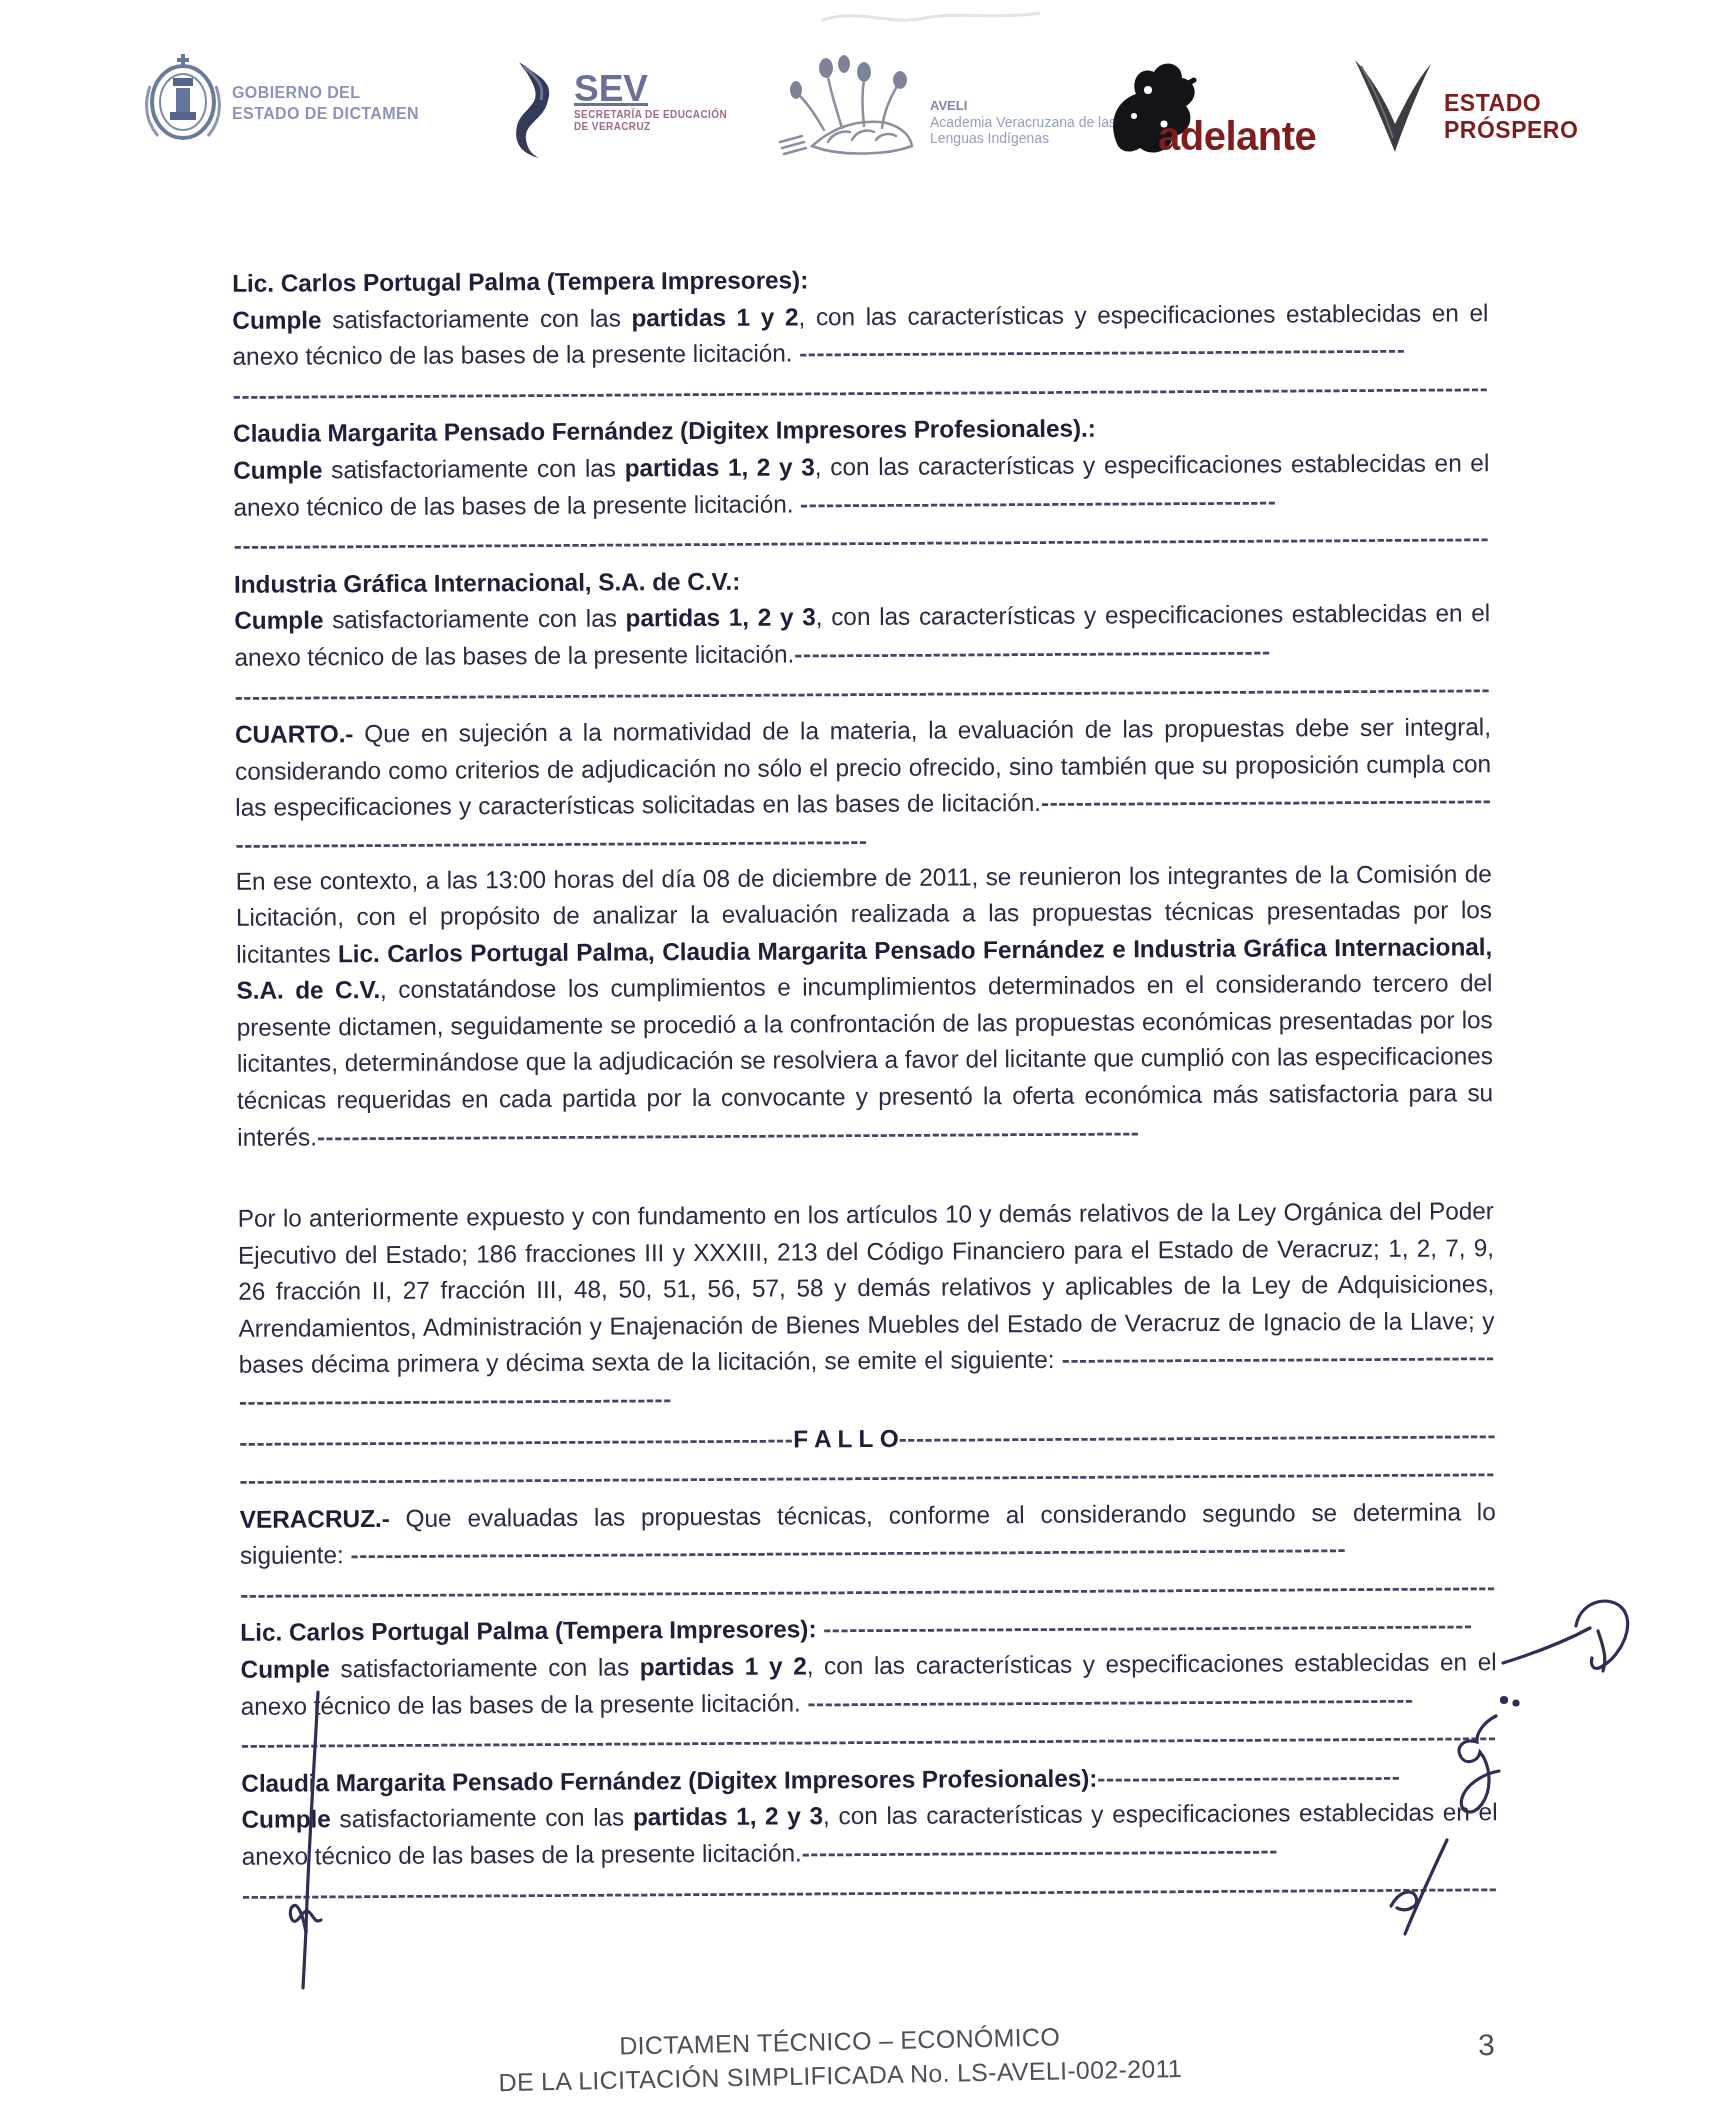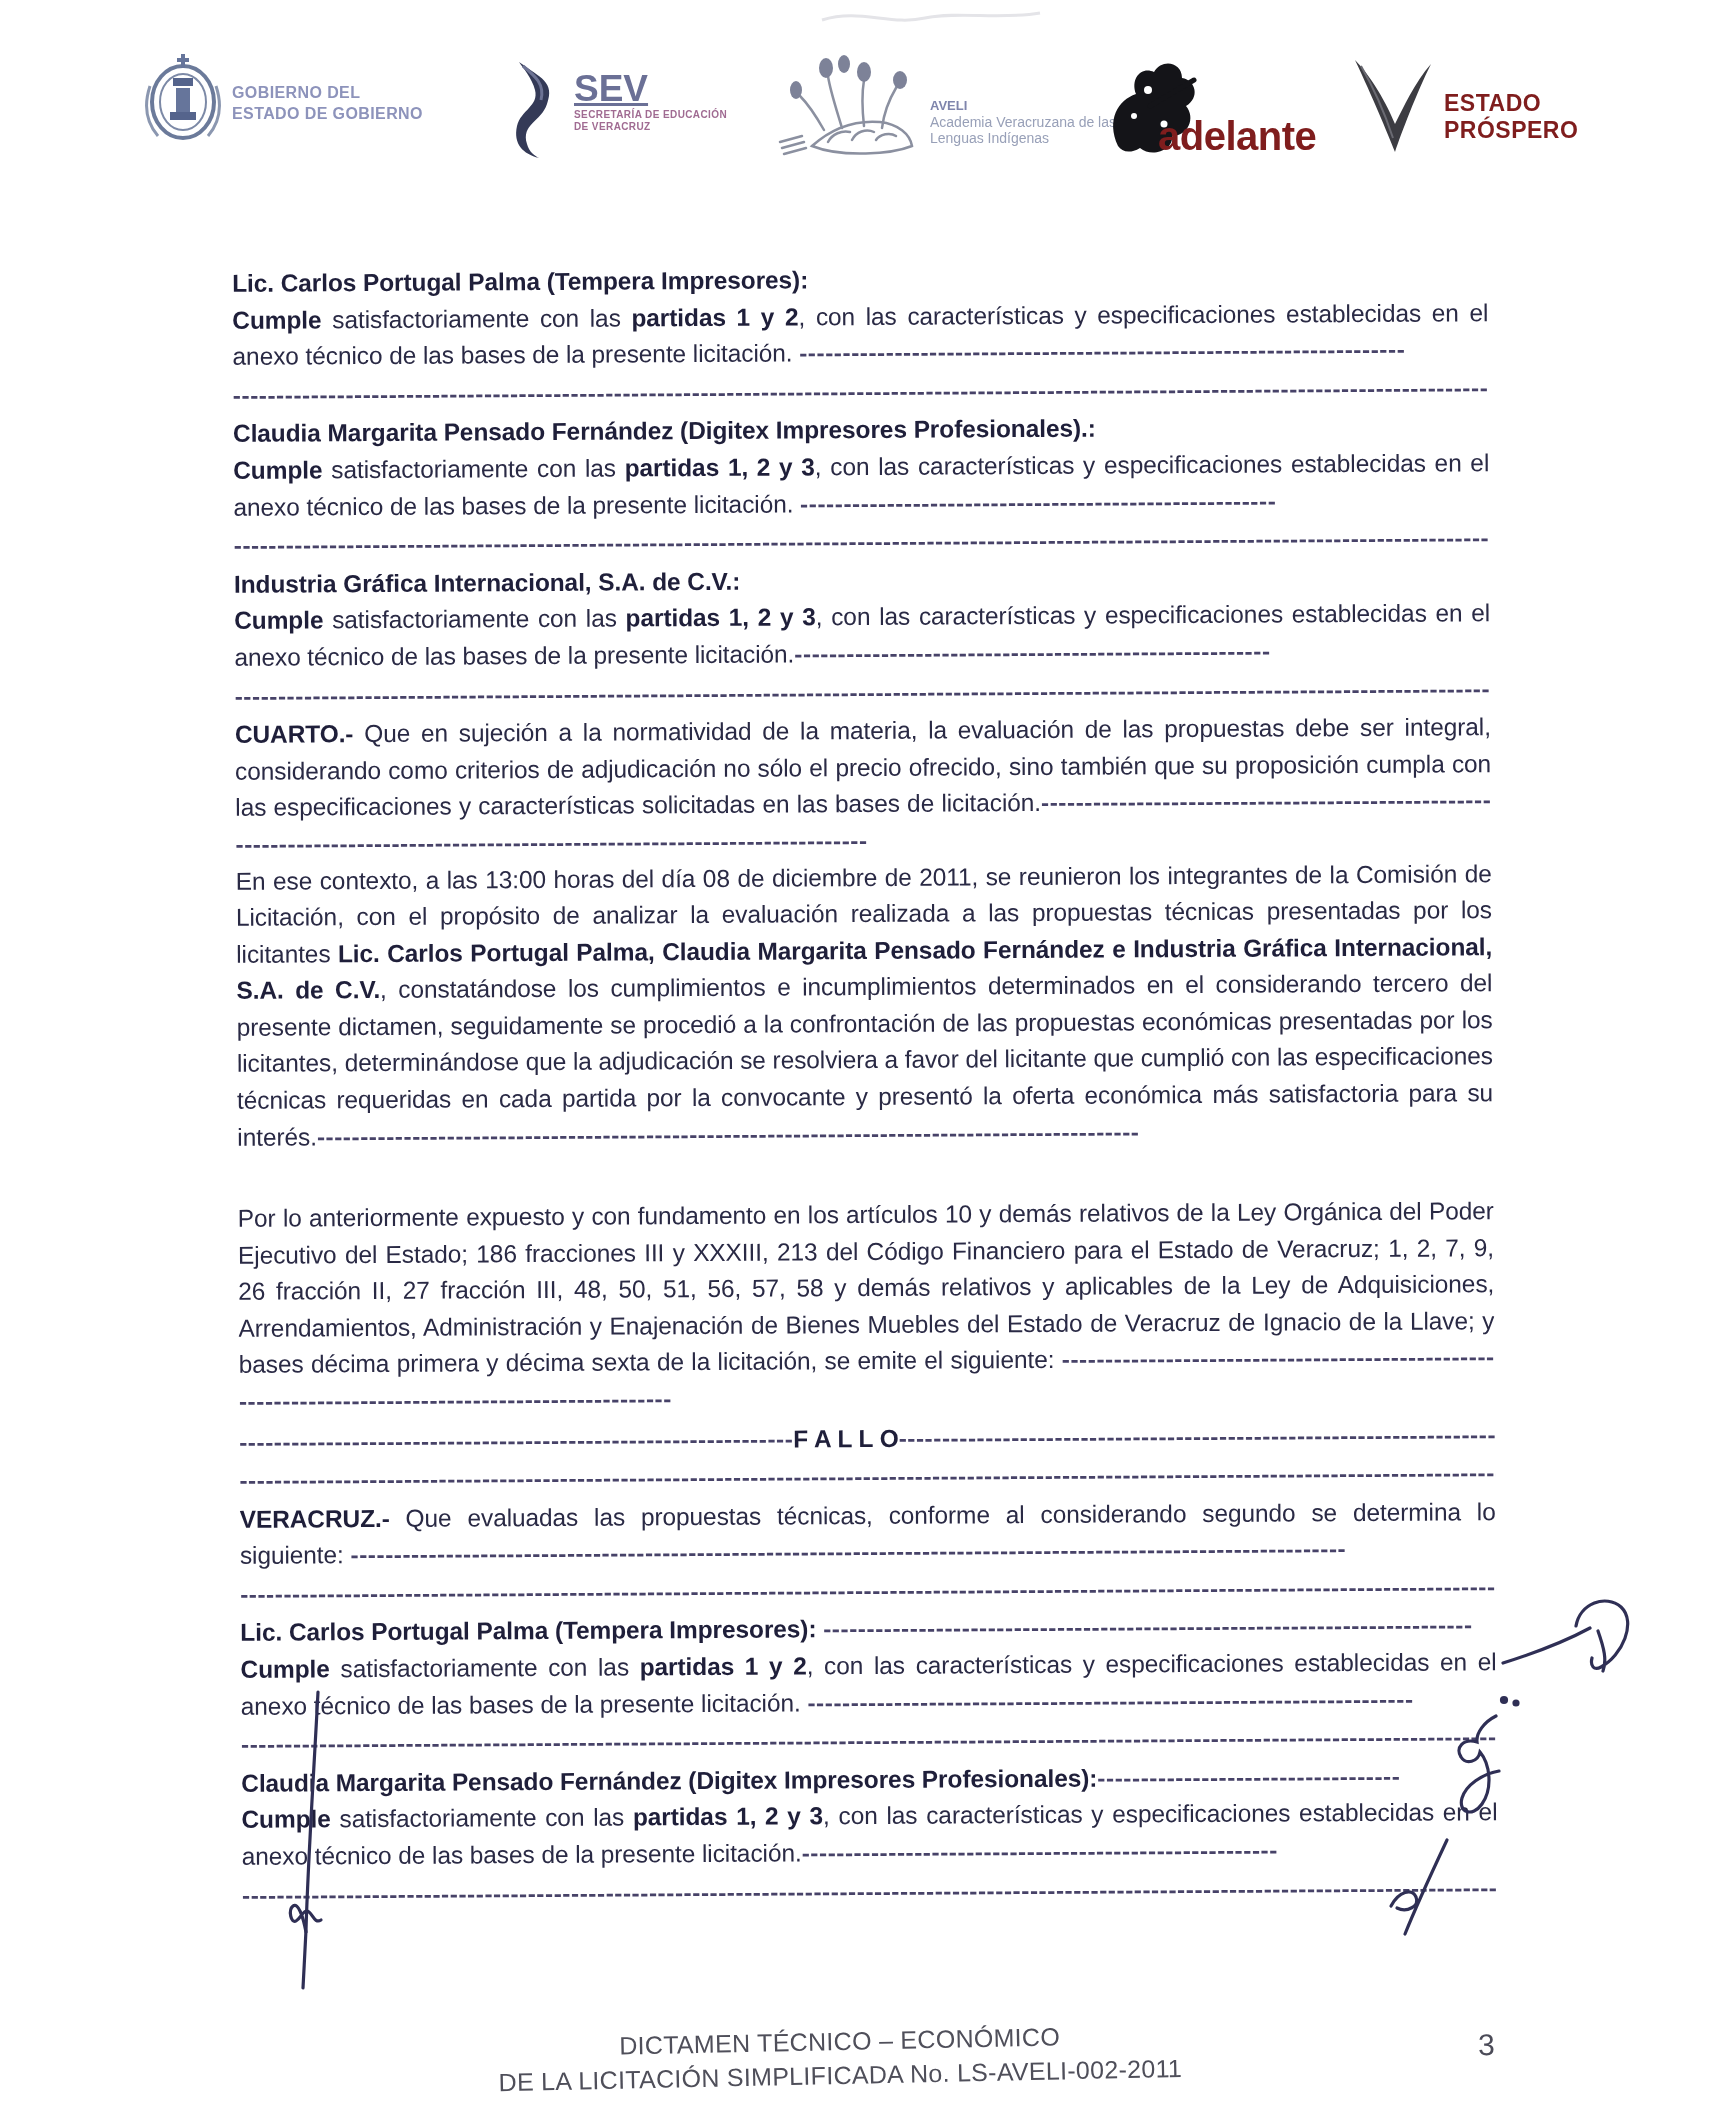--- a/index.html
+++ b/index.html
@@ -44,21 +44,21 @@
       <ellipse cx="43" cy="50" rx="23" ry="28" fill="#8violet" stroke="#7c89a6" stroke-width="2" fill-opacity="0"></ellipse>
       <rect x="36" y="36" width="14" height="26" fill="#66759b"></rect>
       <rect x="30" y="60" width="26" height="8" fill="#55648c"></rect>
       <rect x="33" y="26" width="20" height="8" fill="#55648c"></rect>
       <path d="M43 2 L43 16 M37 8 L49 8" stroke="#66759b" stroke-width="4"></path>
       <path d="M10 34 C4 52 6 70 18 84" fill="none" stroke="#8b97b0" stroke-width="3"></path>
       <path d="M76 34 C82 52 80 70 68 84" fill="none" stroke="#8b97b0" stroke-width="3"></path>
     </svg>
     <div class="abs gob-text" style="left:232px;top:36px">
       <div>GOBIERNO DEL</div>
-      <div>ESTADO DE GOBIERNO</div>
+      <div>ESTADO DE DICTAMEN</div>
     </div>
 
     <svg class="abs" style="left:505px;top:14px" width="58" height="100" viewBox="0 0 58 100">
       <path d="M14 2 C36 18 50 22 42 44 C36 62 16 64 22 84 C24 92 30 96 34 98 C18 94 8 84 12 66 C16 50 34 46 30 30 C27 18 18 8 14 2 Z" fill="#343a57"></path>
       <path d="M18 6 C30 16 40 24 36 40" fill="none" stroke="#6d7394" stroke-width="3"></path>
     </svg>
     <div class="abs" style="left:574px;top:26px">
       <div class="sev-acr">SEV</div>
       <div class="sev-sub">
         <div>SECRETARÍA DE EDUCACIÓN</div>

